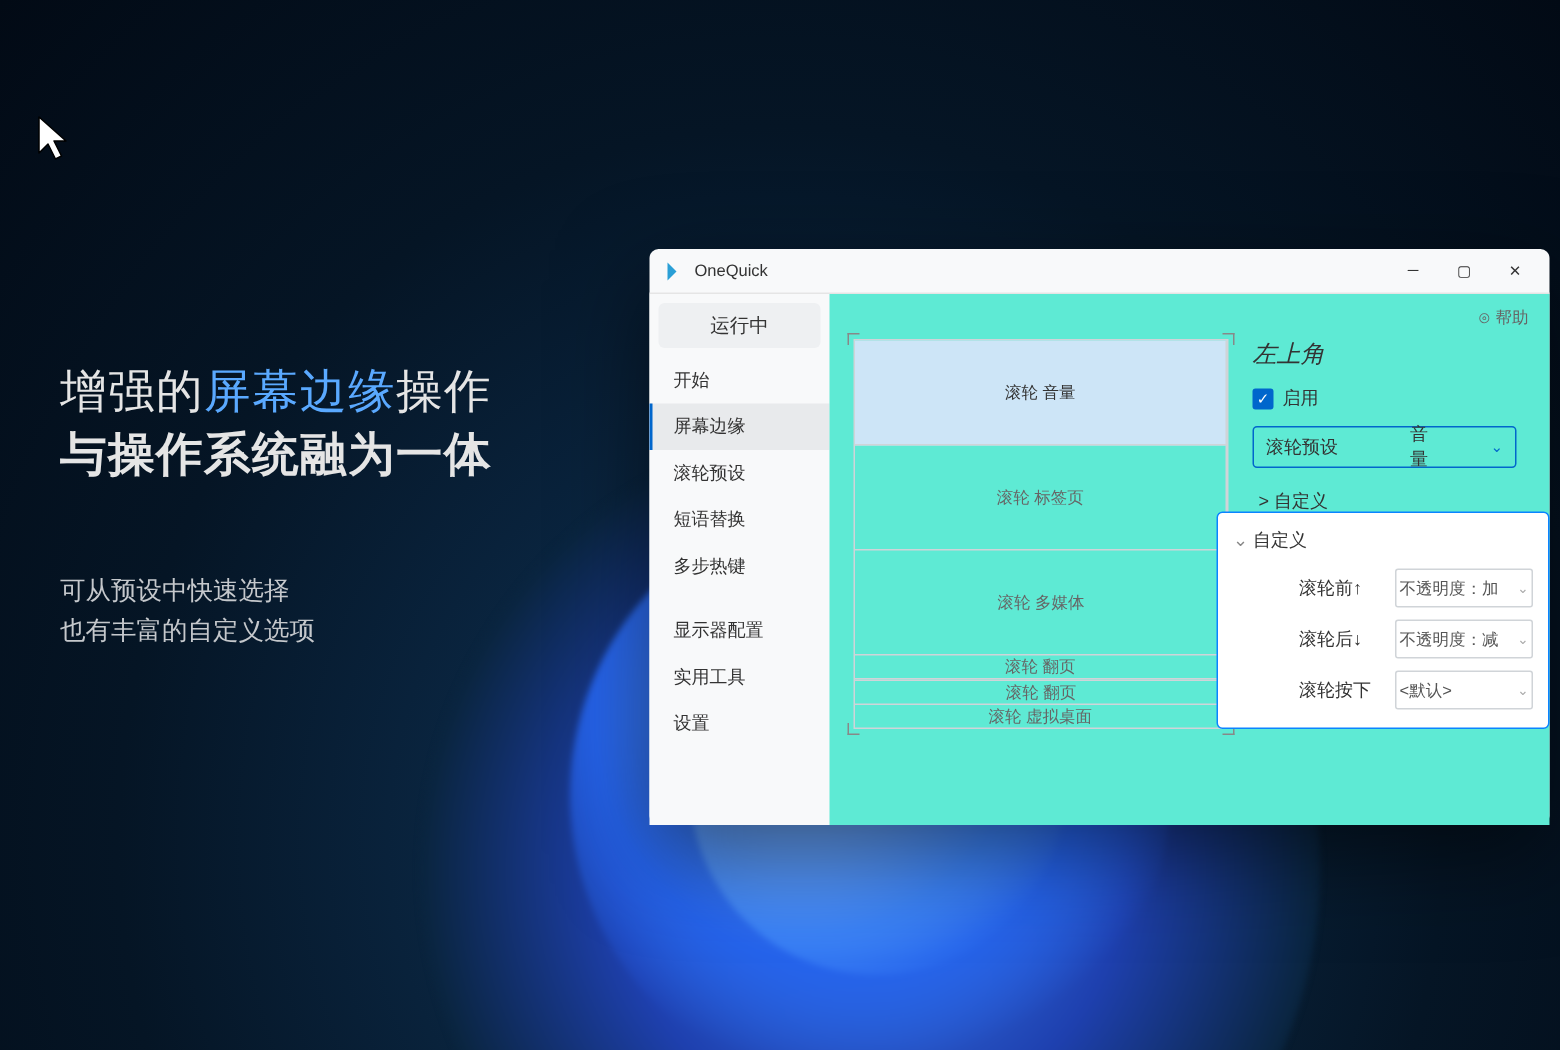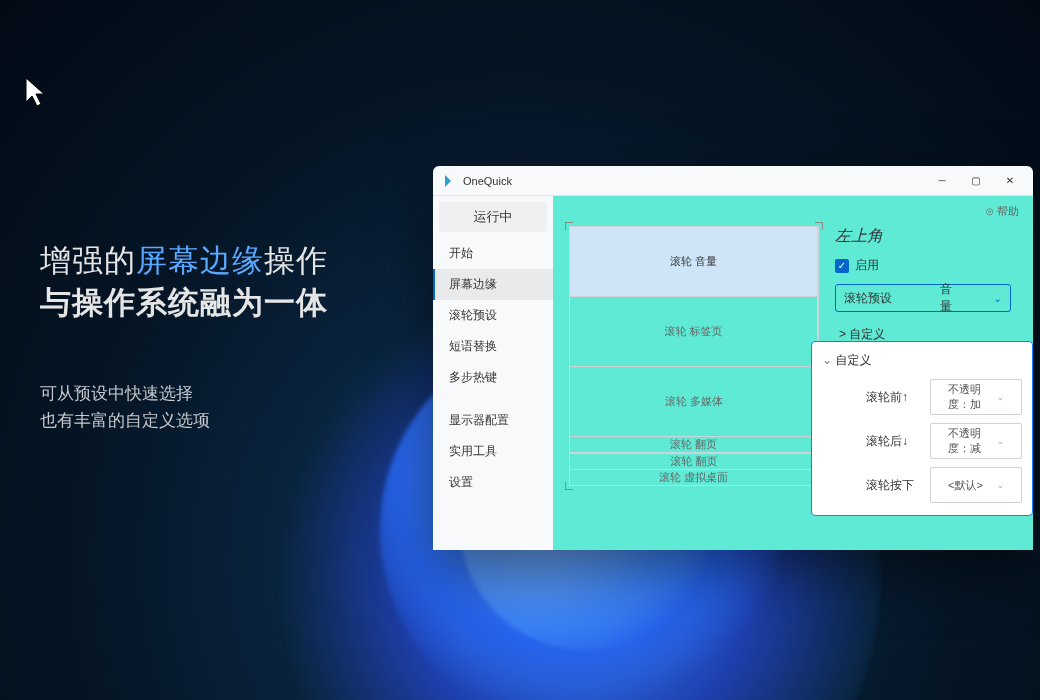--- a/index.html
+++ b/index.html
@@ -296,24 +296,24 @@
 .popup-row-label {
   width: 58px;
   font-size: 12px;
   color: #333;
   margin-left: 44px;
 }
 .popup-select {
   flex: 1;
   border: 1px solid #d0d4d8;
   border-radius: 2px;
-  height: 36px;
-  display: flex;
-  align-items: center;
-  padding: 0 17px;
+  height: 26px;
+  display: flex;
+  align-items: center;
+  padding: 0 2px;
   font-size: 11px;
   color: #555;
 }
 .popup-chev {
   color: #aaa;
   font-size: 9px;
   margin-left: auto;
 }
 </style>
 </head>

